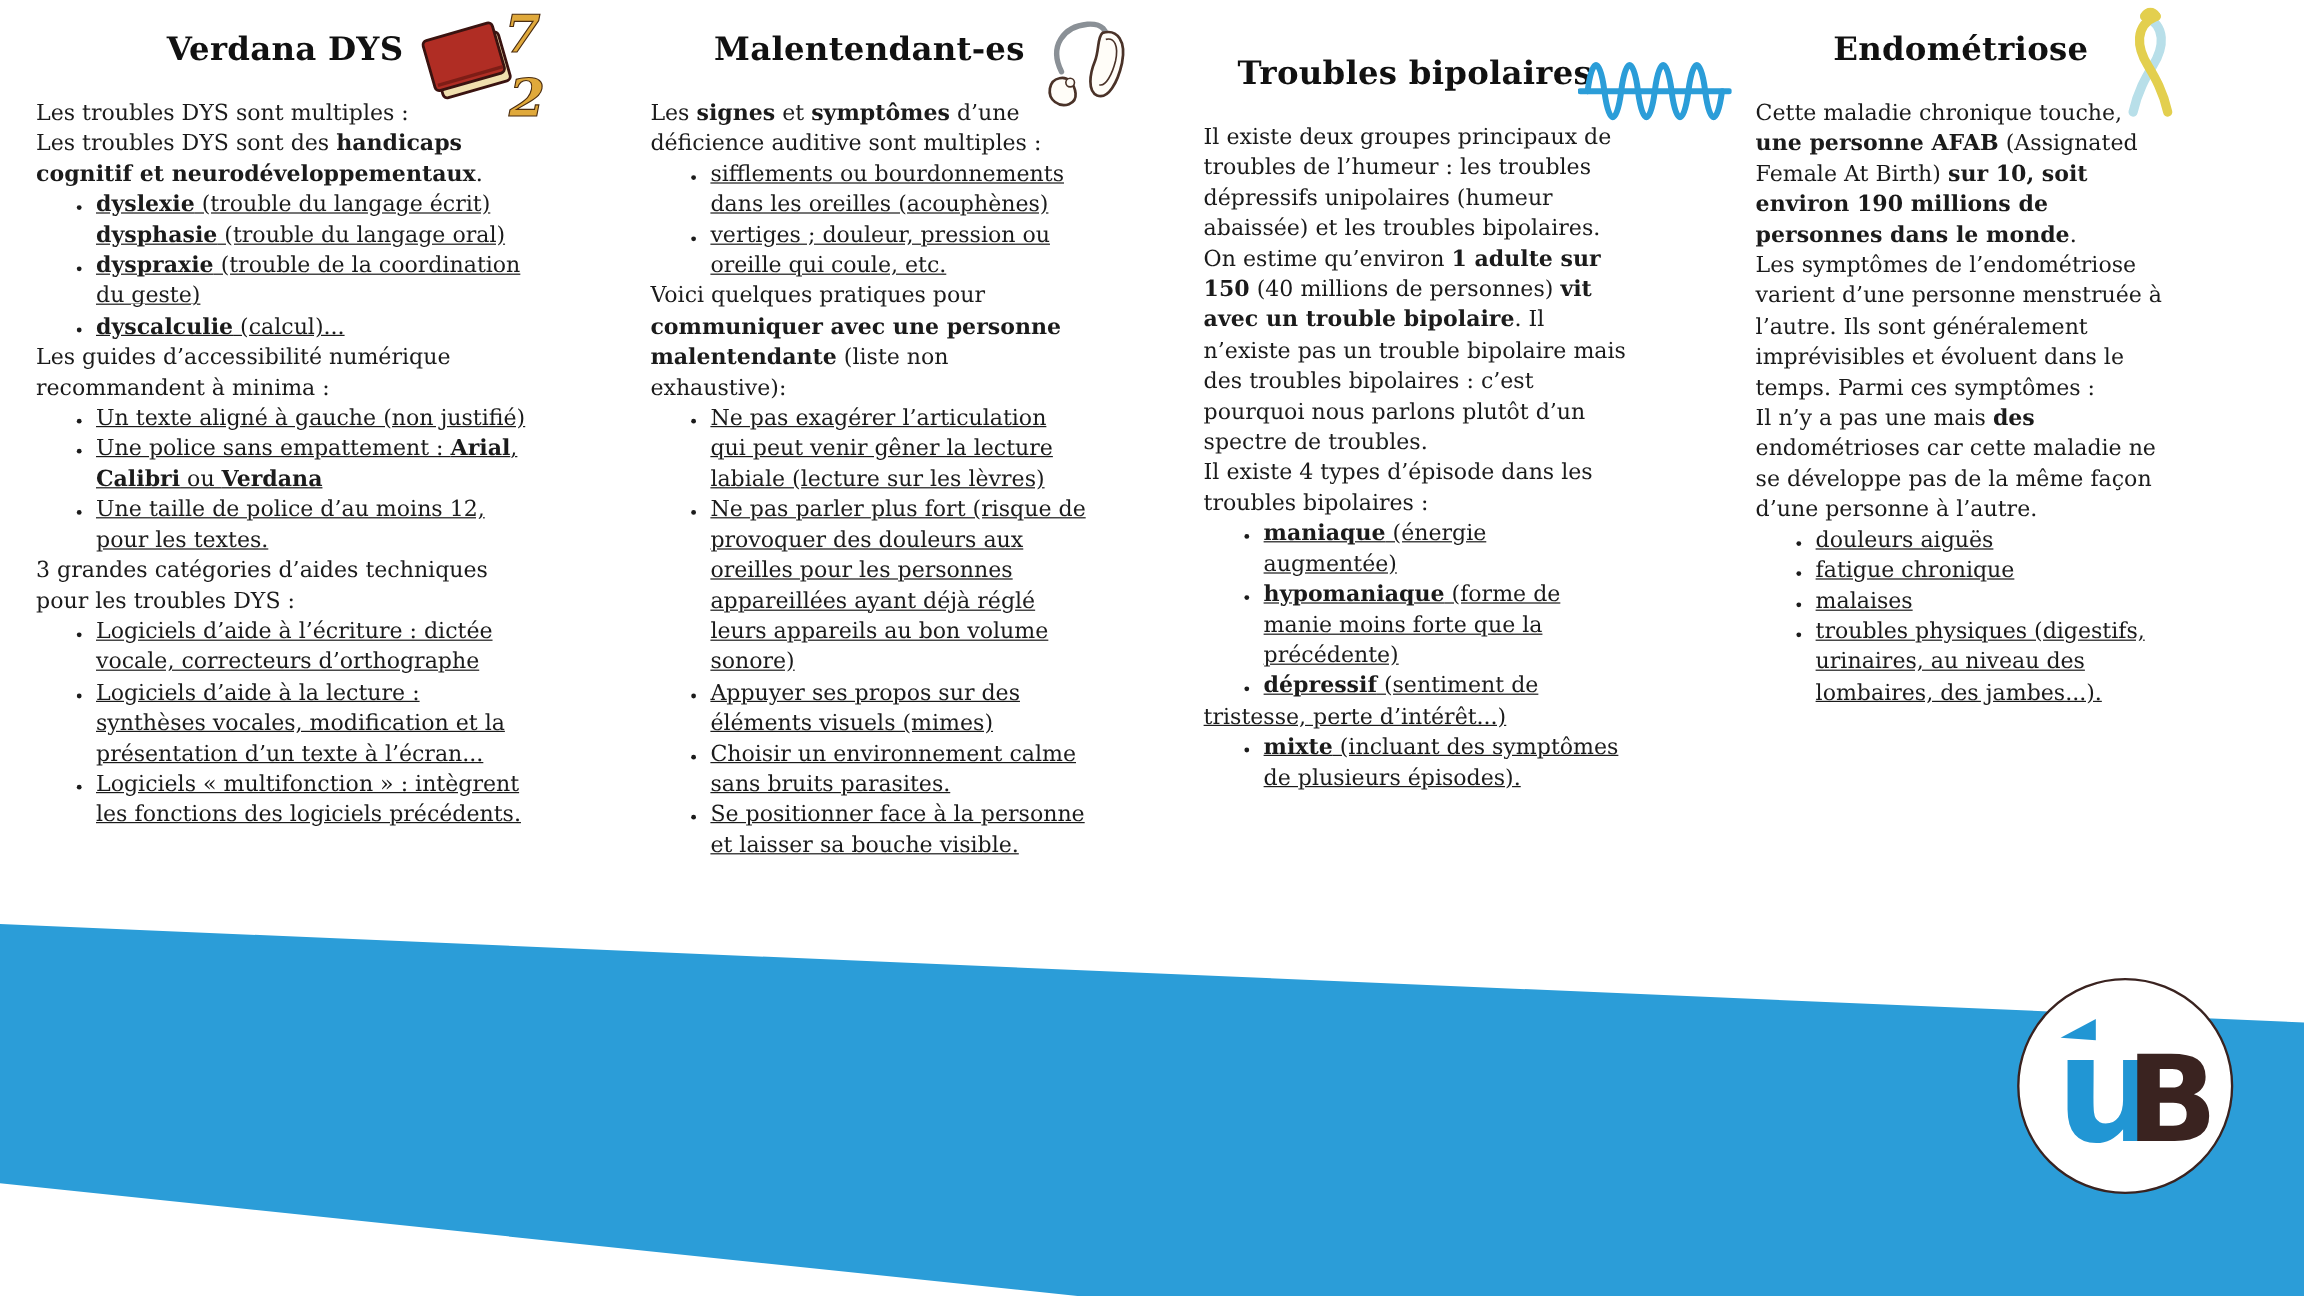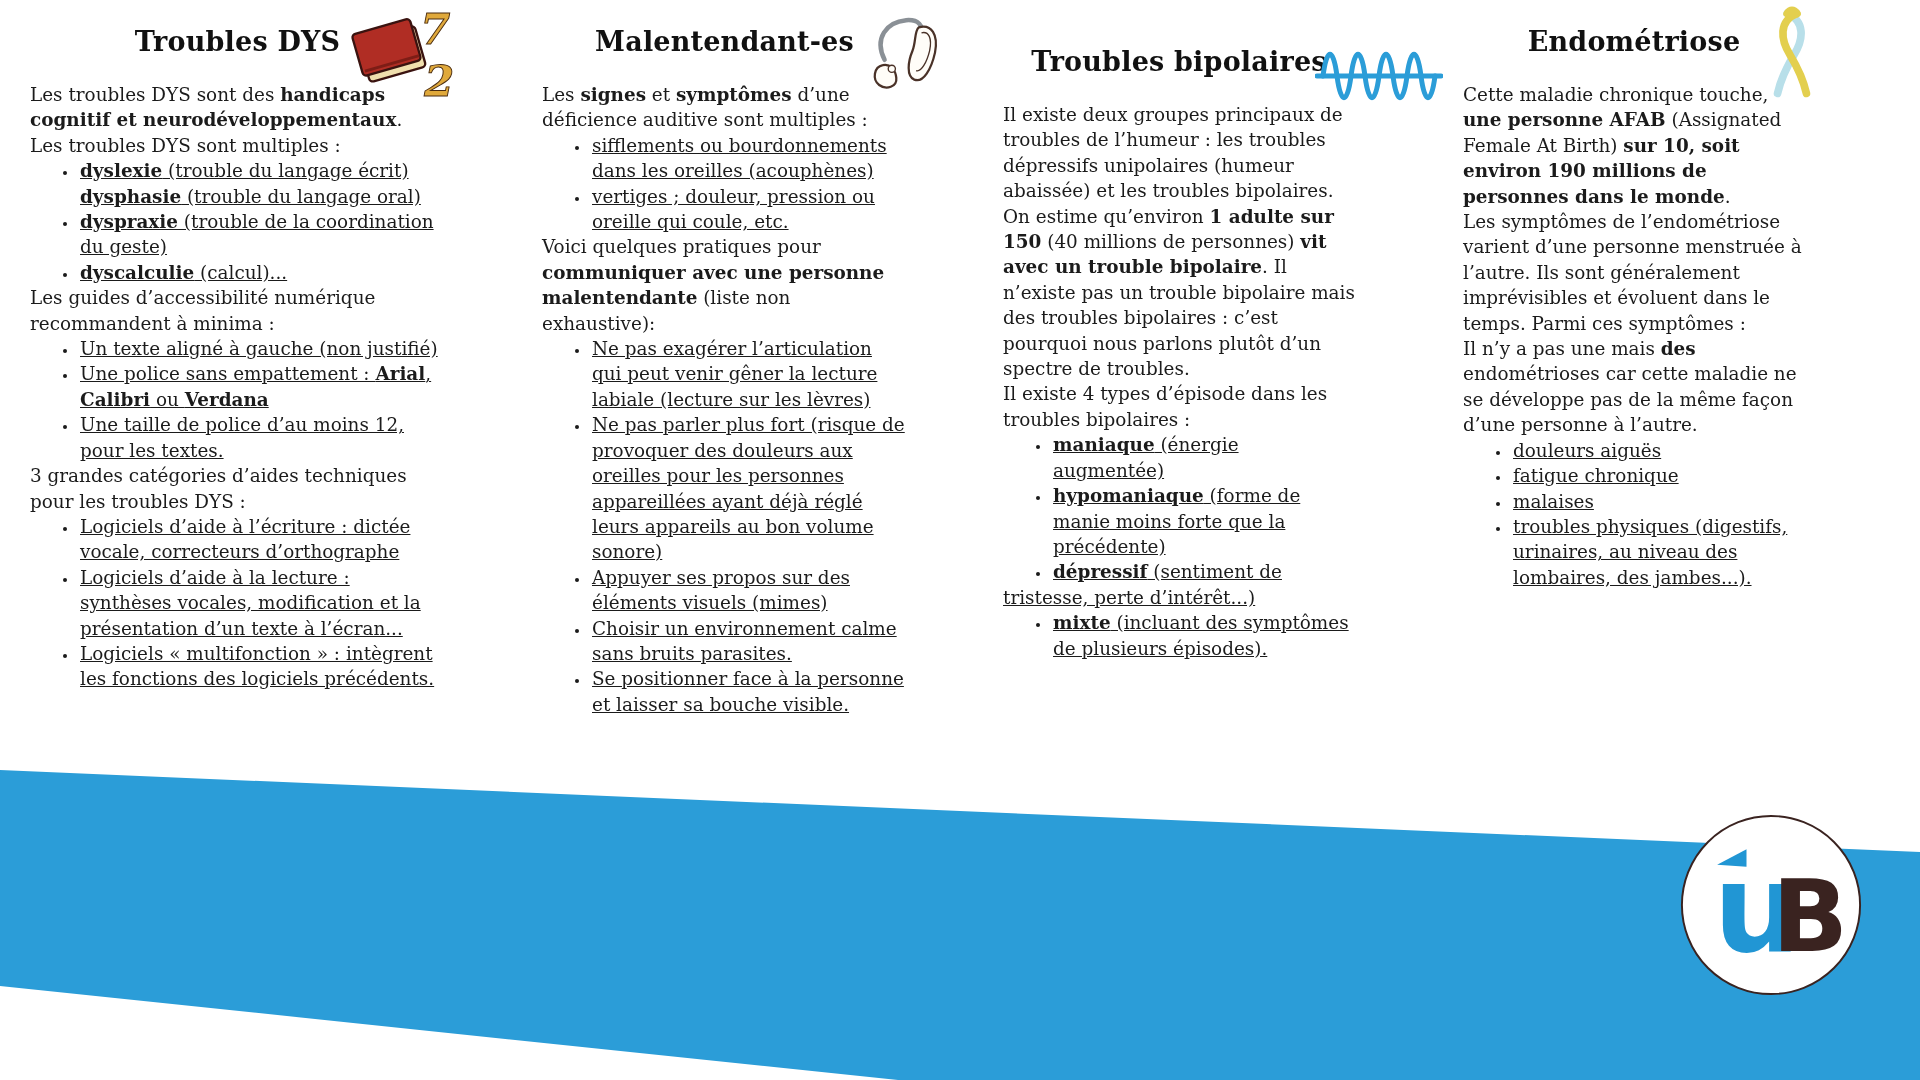--- a/index.html
+++ b/index.html
@@ -40,34 +40,34 @@
 <body>
 
 <div class="page">
 
   <svg class="band-svg" viewBox="0 0 1920 1080" preserveAspectRatio="none">
     <polygon points="0,770 1920,852 1920,1080 898,1080 0,986" fill="#2b9dd8"></polygon>
   </svg>
 
   <section class="col col-1">
     <header class="col-header">
-      <h2 class="col-title">Troubles DYS</h2>
+      <h2 class="col-title">Verdana DYS</h2>
       <svg class="hdr-icon icon-book" viewBox="0 0 115 108">
         <g transform="rotate(-16 45 60)">
           <rect x="17" y="31" width="62" height="45" rx="4" stroke="#3a1310" stroke-width="2.5" fill="#f0dfae"></rect>
           <rect x="12" y="22" width="64" height="46" rx="4" stroke="#3a1310" stroke-width="2.5" fill="#b02d24"></rect>
           <line x1="15" y1="63" x2="75" y2="63" stroke="#7d1d16" stroke-width="3"></line>
         </g>
         <text class="num-glyph" x="76" y="42" font-size="46" stroke="#4a2c10" stroke-width="1" fill="#e0a93b">7</text>
         <text class="num-glyph" x="80" y="98" font-size="46" stroke="#4a2c10" stroke-width="1" fill="#e0a93b">2</text>
       </svg>
     </header>
     <div class="col-body">
+        <p><span>Les troubles DYS sont multiples :</span></p>
         <p><span>Les troubles DYS sont des </span><b>handicaps cognitif et  neurodéveloppementaux</b><span>.</span></p>
-        <p><span>Les troubles DYS sont multiples :</span></p>
         <ul>
           <li><b>dyslexie</b><span> (trouble du langage écrit)</span><br><b>dysphasie</b><span> (trouble du langage oral)</span></li>
           <li><b>dyspraxie</b><span> (trouble de la coordination du geste)</span></li>
           <li><b>dyscalculie</b><span> (calcul)...</span></li>
         </ul>
         <p><span>Les guides d’accessibilité numérique recommandent à minima :</span></p>
         <ul>
           <li><span>Un texte aligné à gauche (non justifié)</span></li>
           <li><span>Une police sans empattement : </span><b>Arial</b><span>, </span><b>Calibri</b><span> ou </span><b>Verdana</b></li>
           <li><span>Une taille de police d’au moins 12, pour les textes.</span></li>

